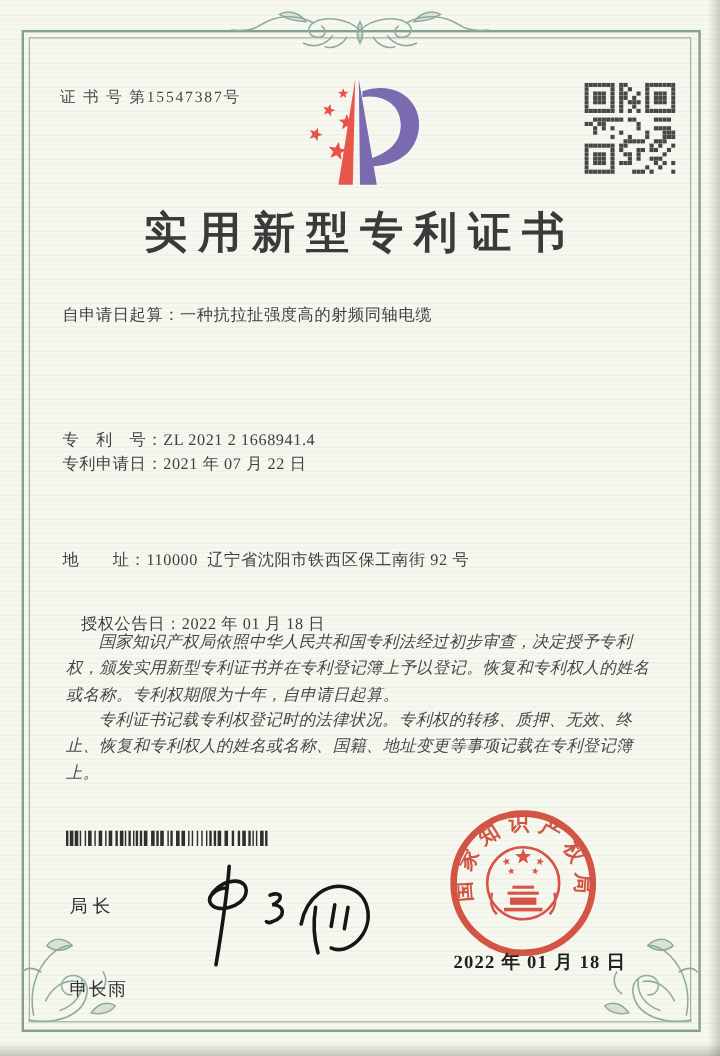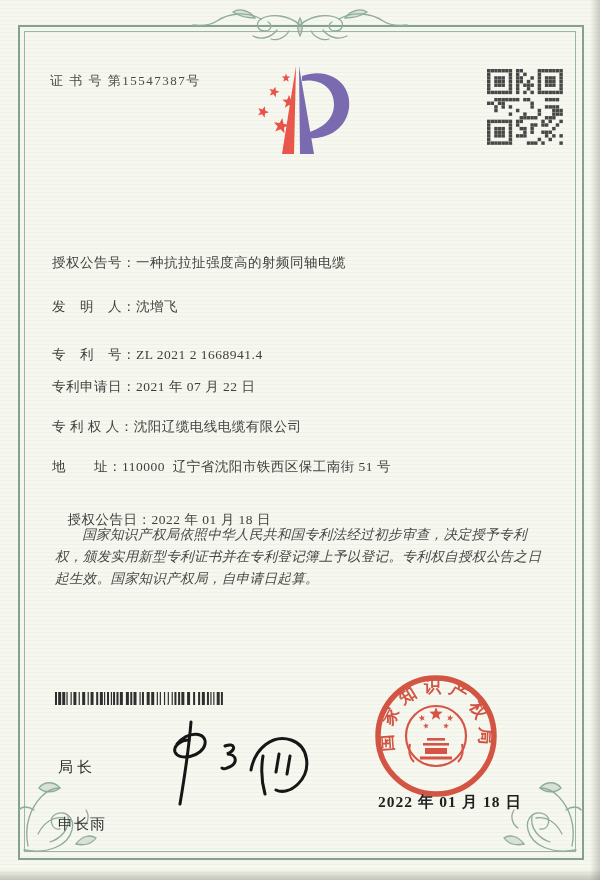--- a/index.html
+++ b/index.html
@@ -10,26 +10,26 @@
     font-family:"Liberation Serif","DejaVu Serif",serif;
     color:#3d3d3d;
   }
   .frame-outer{position:absolute;left:18px;top:25px;width:562px;height:831px;border:2px solid #84a090;}
   .frame-inner{position:absolute;left:24px;top:31px;width:550px;height:819px;border:1px solid #9db5a6;}
   .cert-no{position:absolute;left:50px;top:72px;font-size:13px;letter-spacing:1.5px;color:#4a4a4a;white-space:pre;}
   .logo{position:absolute;left:236px;top:60px;}
   .qr{position:absolute;left:487px;top:69px;}
   .title{position:absolute;left:0;right:0;top:170px;text-align:center;font-size:36px;letter-spacing:9px;font-weight:600;color:#3a3a3a;}
   .field{position:absolute;left:52px;font-size:13.5px;letter-spacing:0.5px;color:#3f3f3f;white-space:pre;}
-  .f1{top:254px}.f2{top:298px}.f3{top:346px}.f4{top:378px}.f5{top:418px}.f6{top:458px}.f7{top:495px;width:500px}
+  .f1{top:254px}.f2{top:298px}.f3{top:358px}.f4{top:378px}.f5{top:418px}.f6{top:458px}.f7{top:495px;width:500px}
   .pair2{position:absolute;left:246px;top:0;white-space:pre;}
   .body-text{position:absolute;left:55px;top:524px;width:494px;font-size:13.6px;line-height:21.8px;font-style:italic;color:#474747;letter-spacing:0.3px;}
   .body-text p{margin:0;text-indent:2em;}
   .barcode{position:absolute;left:55px;top:692px;}
-  .signer-title{position:absolute;left:58px;top:746px;font-family:"Liberation Sans","DejaVu Sans",sans-serif;font-size:15px;letter-spacing:4px;color:#2e2e2e;margin-top:12px;}
+  .signer-title{position:absolute;left:58px;top:746px;font-family:"Liberation Sans","DejaVu Sans",sans-serif;font-size:15px;letter-spacing:4px;color:#2e2e2e;}
   .signer-name{position:absolute;left:58px;top:815px;font-family:"Liberation Sans","DejaVu Sans",sans-serif;font-size:15px;letter-spacing:1px;color:#2e2e2e;text-align:center;}
   .signature{position:absolute;left:155px;top:712px;}
   .seal{position:absolute;left:366px;top:672px;mix-blend-mode:multiply;opacity:0.92;}
   .seal-date{position:absolute;left:378px;top:792px;font-size:15.5px;font-weight:600;letter-spacing:1px;color:#1f1f1f;white-space:pre;}
   .footer{position:absolute;left:0;right:0;top:838px;text-align:center;font-size:11.5px;letter-spacing:2px;color:#3d3d3d;white-space:pre;}
   .flourish-top{position:absolute;left:185px;top:6px;}
   .flourish-br{position:absolute;left:488px;top:752px;}
   .flourish-bl{position:absolute;left:18px;top:752px;transform:scaleX(-1);}
   .edge-right{position:absolute;right:0;top:0;width:10px;height:100%;background:linear-gradient(90deg,transparent,rgba(100,105,92,0.30));pointer-events:none;}
   .edge-bottom{position:absolute;left:0;bottom:0;width:100%;height:11px;background:linear-gradient(180deg,transparent,rgba(100,105,92,0.35));pointer-events:none;}
@@ -295,33 +295,33 @@
         <rect x="18.10" y="72.38" width="3.44" height="3.44"></rect>
         <rect x="21.71" y="72.38" width="3.44" height="3.44"></rect>
         <rect x="39.81" y="72.38" width="3.44" height="3.44"></rect>
         <rect x="43.43" y="72.38" width="3.44" height="3.44"></rect>
         <rect x="47.05" y="72.38" width="3.44" height="3.44"></rect>
         <rect x="54.29" y="72.38" width="3.44" height="3.44"></rect>
         <rect x="72.38" y="72.38" width="3.44" height="3.44"></rect>
       </g>
   </svg>
 
-
-  <div class="field f1"><span>授权公告号：</span><span>一种抗拉扯强度高的射频同轴电缆</span></div>
-  <div class="field f2"><span>发　明　人：</span><span>沈增飞</span></div>
+  <div class="title">实用新型专利证书</div>
+
+  <div class="field f1"><span>自申请日起算：</span><span>一种抗拉扯强度高的射频同轴电缆</span></div>
   <div class="field f3"><span>专　利　号：</span><span>ZL 2021 2 1668941.4</span></div>
   <div class="field f4"><span>专利申请日：</span><span>2021 年 07 月 22 日</span></div>
-  <div class="field f5"><span>专 利 权 人：</span><span>沈阳辽缆电线电缆有限公司</span></div>
-  <div class="field f6"><span>地　　址：</span><span>110000  辽宁省沈阳市铁西区保工南街 51 号</span></div>
+  <div class="field f6"><span>地　　址：</span><span>110000  辽宁省沈阳市铁西区保工南街 92 号</span></div>
   <div class="field f7">
     <span>授权公告日：</span><span>2022 年 01 月 18 日</span>
   </div>
 
   <div class="body-text">
-    <p>国家知识产权局依照中华人民共和国专利法经过初步审查，决定授予专利权，颁发实用新型专利证书并在专利登记簿上予以登记。专利权自授权公告之日起生效。国家知识产权局，自申请日起算。</p>
+    <p>国家知识产权局依照中华人民共和国专利法经过初步审查，决定授予专利权，颁发实用新型专利证书并在专利登记簿上予以登记。恢复和专利权人的姓名或名称。专利权期限为十年，自申请日起算。</p>
+    <p>专利证书记载专利权登记时的法律状况。专利权的转移、质押、无效、终止、恢复和专利权人的姓名或名称、国籍、地址变更等事项记载在专利登记簿上。</p>
   </div>
 
   <svg class="barcode" width="172" height="14" viewBox="0 0 172 14">
     <g id="barcode-bars" fill="#2f2f2f">
         <rect x="0.00" y="0" width="2.00" height="13"></rect>
         <rect x="3.16" y="0" width="3.00" height="13"></rect>
         <rect x="7.24" y="0" width="3.00" height="13"></rect>
         <rect x="11.44" y="0" width="1.20" height="13"></rect>
         <rect x="15.55" y="0" width="1.20" height="13"></rect>
         <rect x="18.39" y="0" width="3.00" height="13"></rect>

